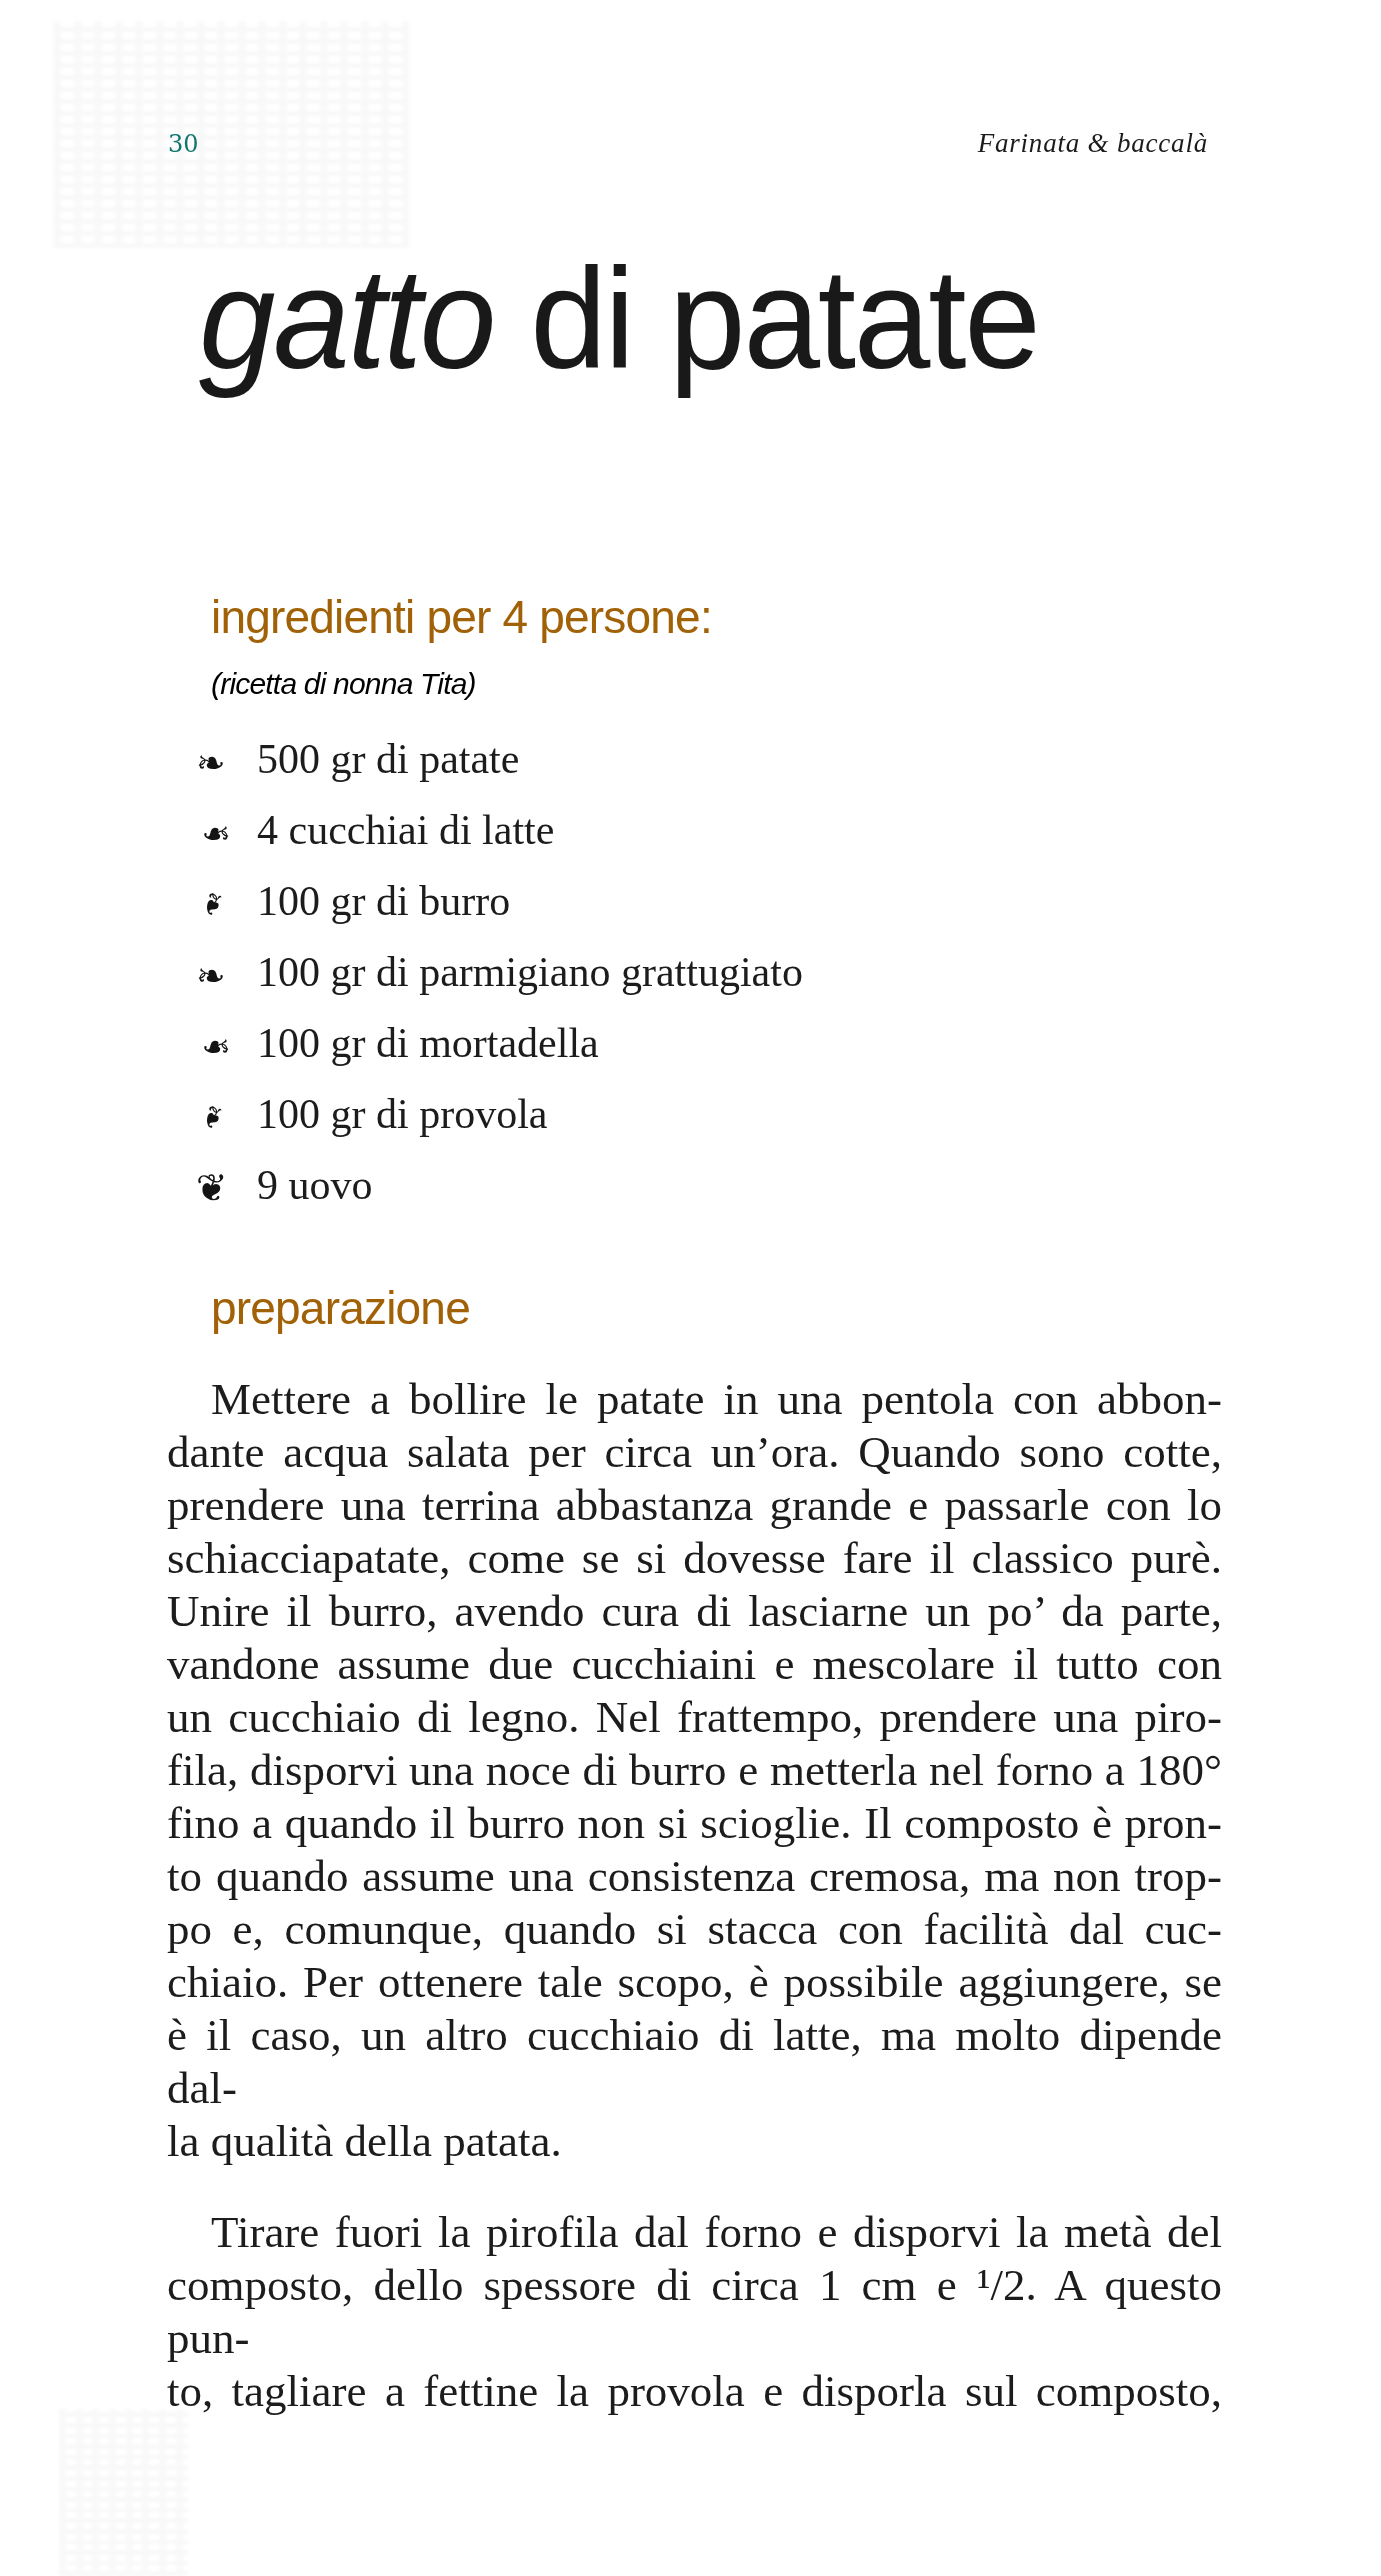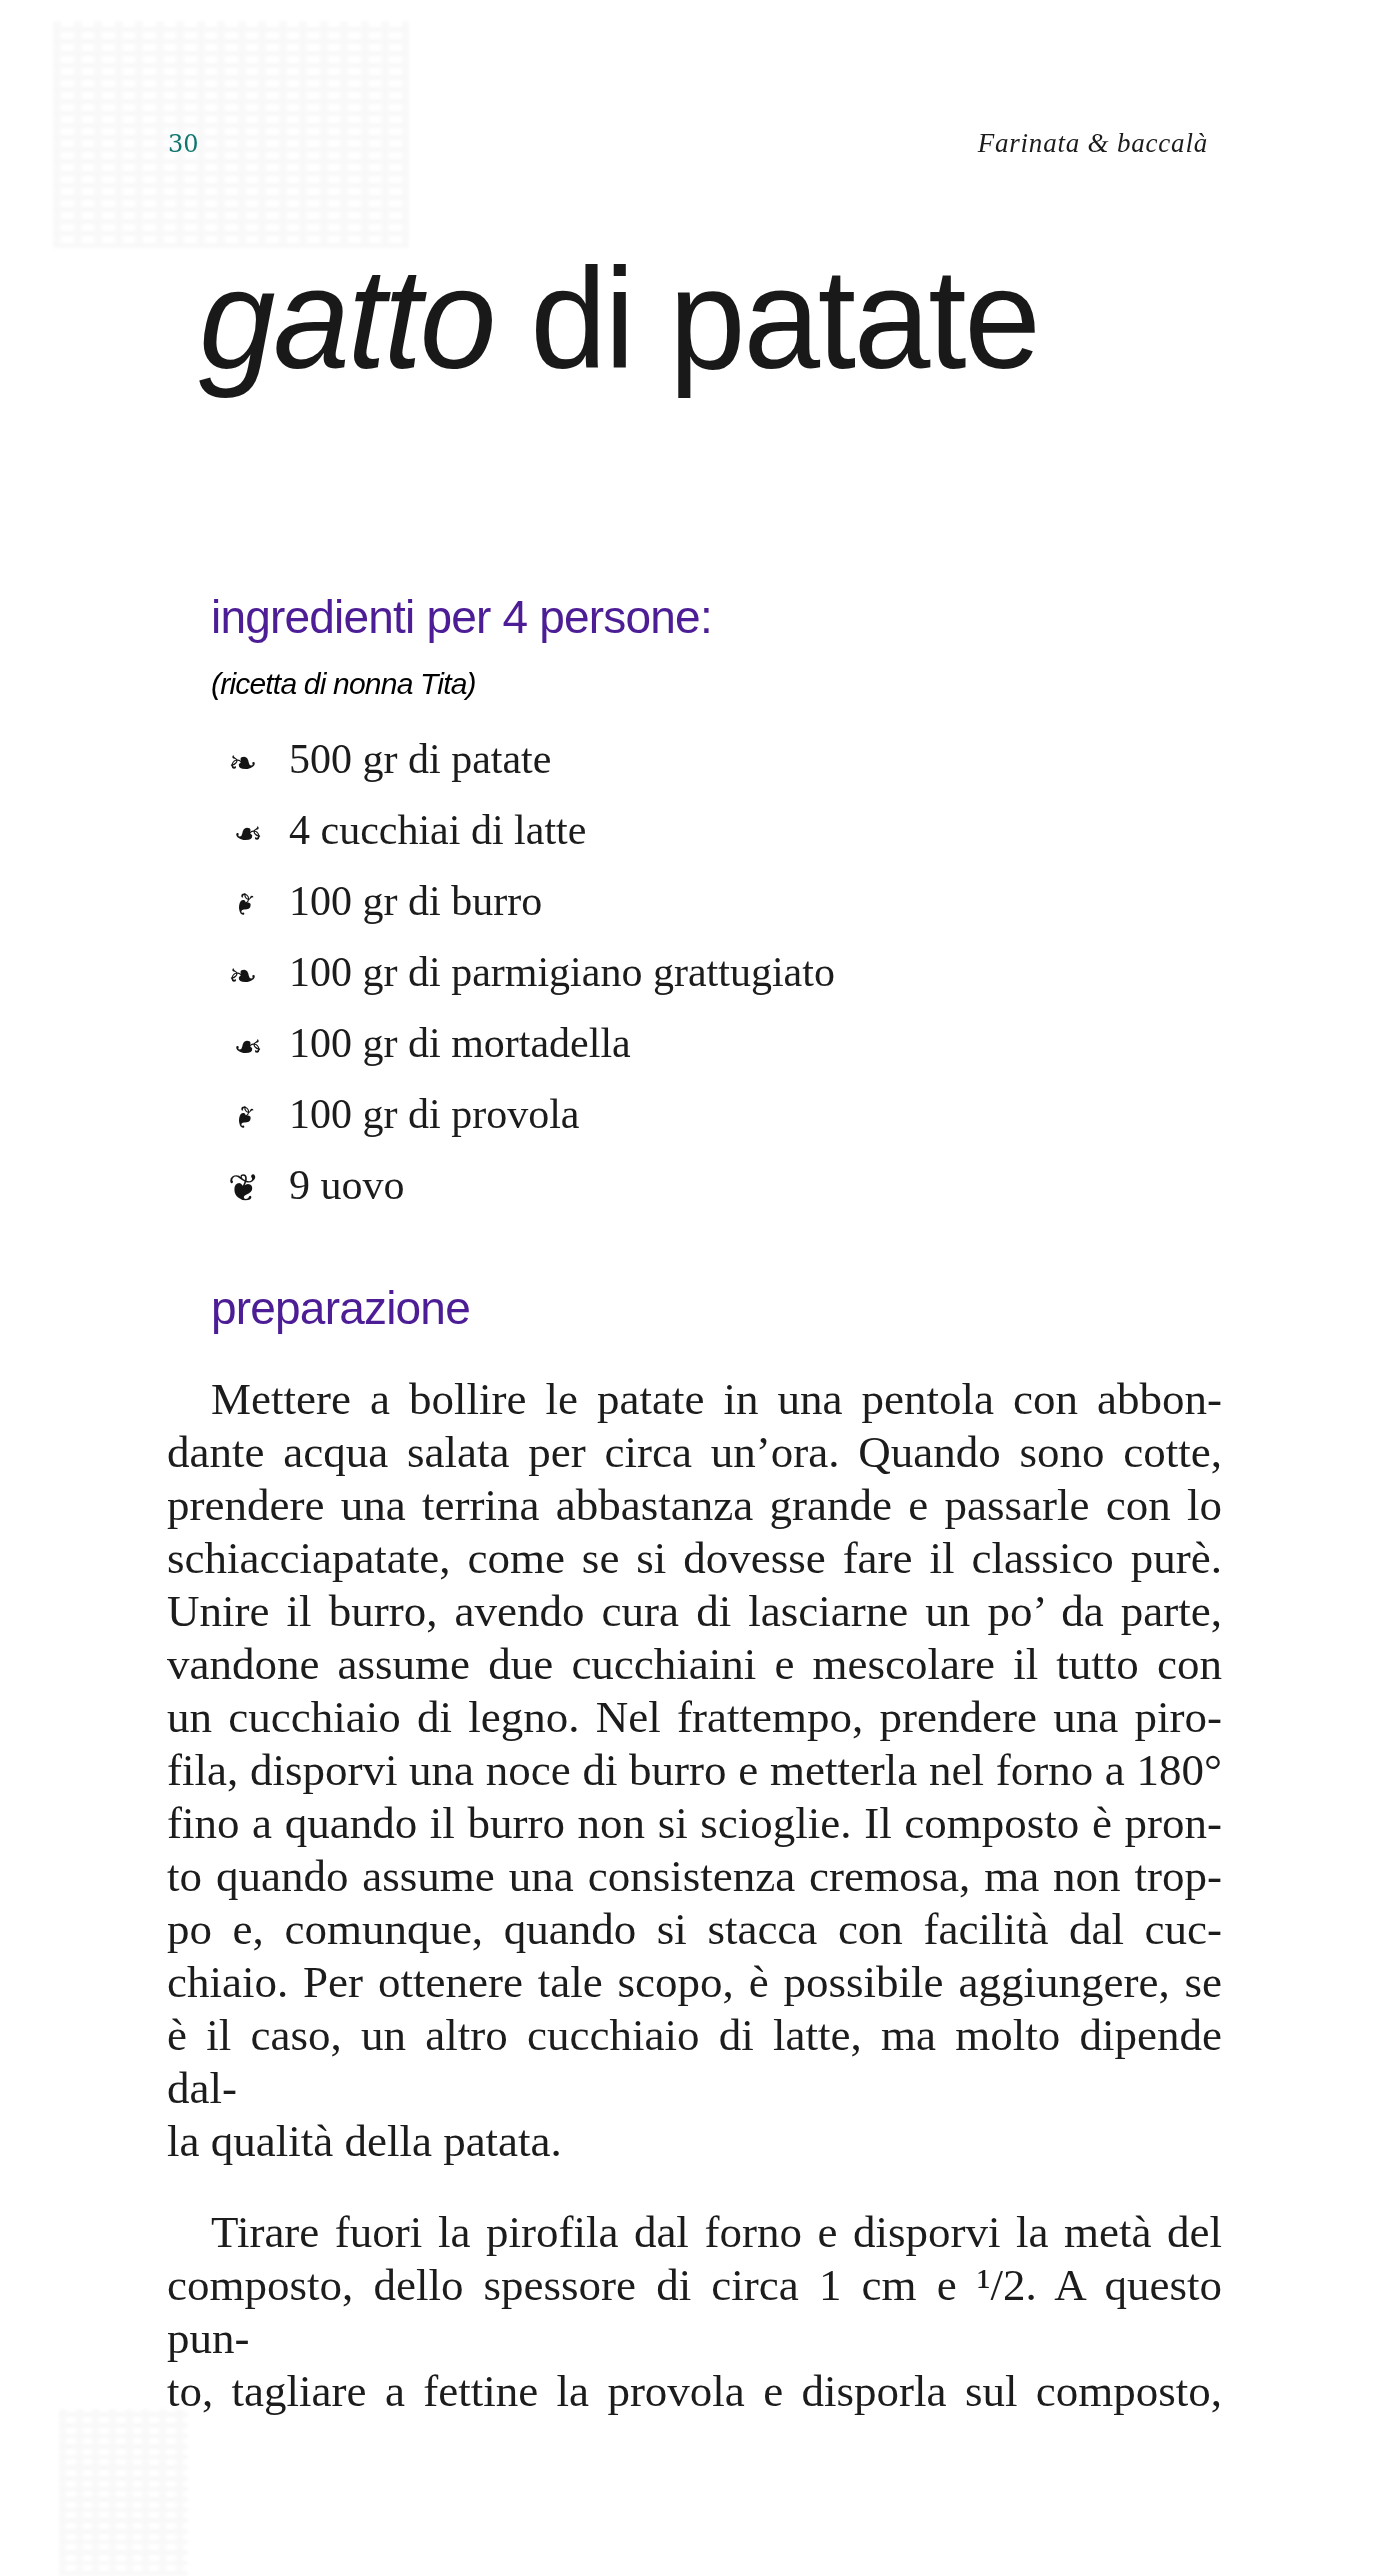--- a/index.html
+++ b/index.html
@@ -83,21 +83,21 @@
   
   .sec-heading {
     position: absolute;
     left: 211px;
     margin: 0;
     font-family: "Liberation Sans", sans-serif;
     font-weight: 400;
     font-size: 46px;
     line-height: 1.1;
     letter-spacing: -0.8px;
-    color: #4c1d95;
+    color: #a16207;
   }
   #ingredients-heading { top: 592px; }
   #preparation-heading { top: 1283px; }
 
   .subtitle {
     position: absolute;
     left: 211px;
     top: 667px;
     margin: 0;
     font-family: "Liberation Sans", sans-serif;
@@ -105,21 +105,21 @@
     font-weight: 400;
     font-size: 30px;
     line-height: 1.1;
     letter-spacing: -0.8px;
     color: #000000;
   }
 
   
   .ingredient-list {
     position: absolute;
-    left: 228px;
+    left: 196px;
     top: 724px;
     margin: 0;
     padding: 0;
     list-style: none;
     font-family: "Liberation Serif", serif;
     font-size: 42px;
     color: #1c1c1c;
   }
   .ingredient-list li {
     height: 71px;

